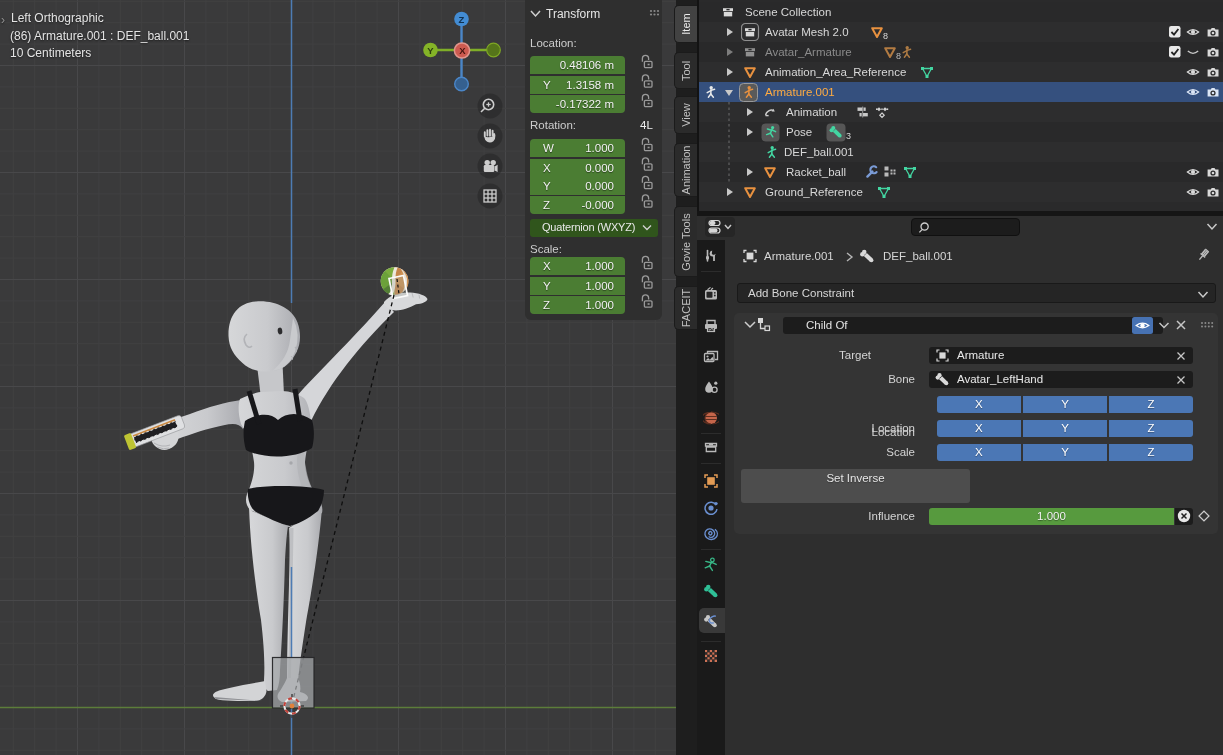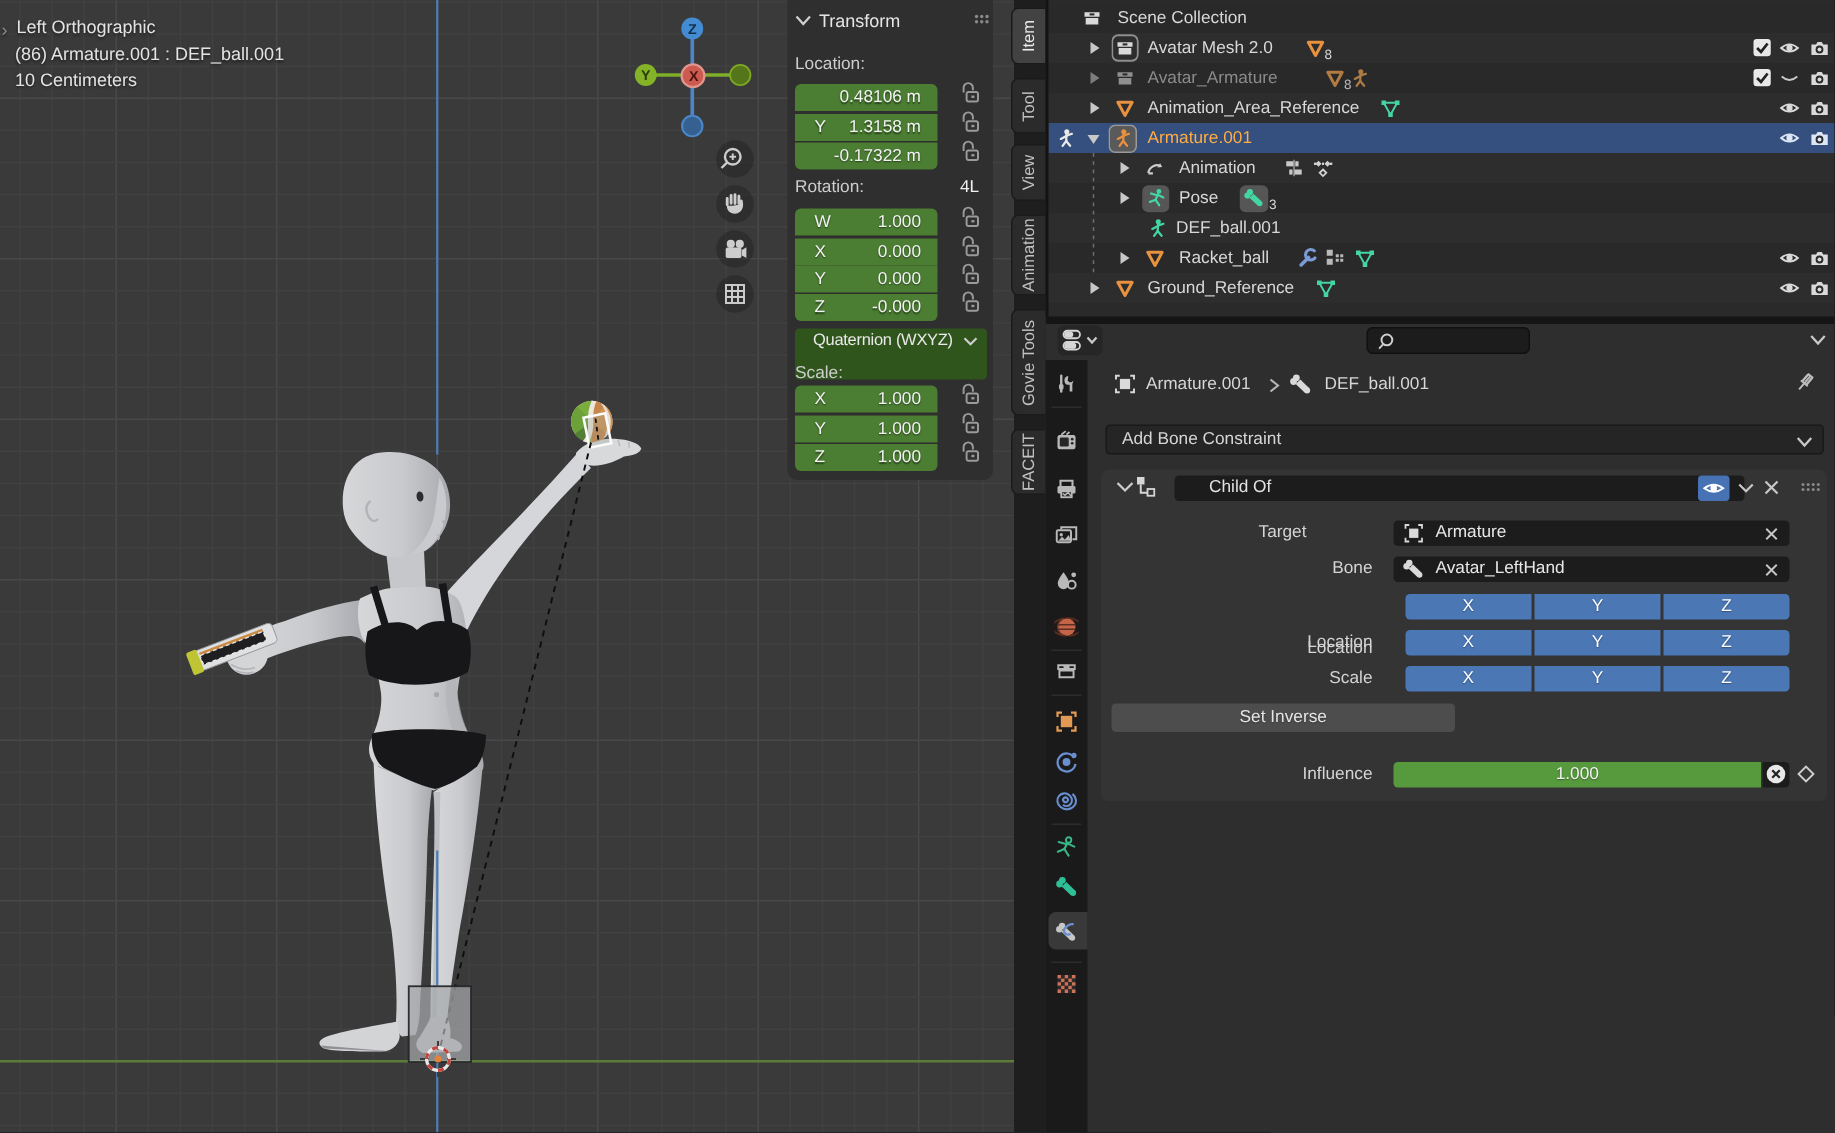--- a/index.html
+++ b/index.html
@@ -363,21 +363,21 @@
       </div>
     <div class="fld" style="top:177px;">
         <span class="lab">Y</span>
         <span class="val">0.000</span>
       </div>
     <div class="fld" style="top:195.5px; border-radius:0 0 4px 4px;">
         <span class="lab">Z</span>
         <span class="val">-0.000</span>
       </div>
 
-    <div class="abs" style="left:5px; top:219px; width:128px; height:34px; background:#30551c; border-radius:3px; color:#e9e9e9; line-height:17.5px;">
+    <div class="abs" style="left:5px; top:219px; width:128px; height:18px; background:#30551c; border-radius:3px; color:#e9e9e9; line-height:17.5px;">
       <span style="margin-left:12px; font-size:11px; letter-spacing:-0.2px;">Quaternion (WXYZ)</span>
       <svg class="abs" width="10" height="8" style="right:6px; top:5px;">
           <path d="M1,1.5 l4,4 l4,-4" fill="none" stroke="#cfcfcf" stroke-width="1.4"></path>
         </svg>
     </div>
 
     <div class="abs" style="left:5px; top:243px; color:#cdcdcd;">Scale:</div>
     <div class="fld" style="top:257px; border-radius:4px 4px 0 0;">
         <span class="lab">X</span>
         <span class="val">1.000</span>
@@ -941,21 +941,21 @@
     <div class="bluebtn" style="left:325.8px; top:179.5px; width:84.4px; height:17.1px; line-height:17.1px; ">Y</div>
     <div class="bluebtn" style="left:412.2px; top:179.5px; width:83.8px; height:17.1px; line-height:17.1px; border-radius:0 3px 3px 0;">Z</div>
     <div class="rlab" style="left:98px; top:205.5px;">Location</div>
     <div class="bluebtn" style="left:240px; top:203.5px; width:83.8px; height:17.1px; line-height:17.1px; border-radius:3px 0 0 3px;">X</div>
     <div class="bluebtn" style="left:325.8px; top:203.5px; width:84.4px; height:17.1px; line-height:17.1px; ">Y</div>
     <div class="bluebtn" style="left:412.2px; top:203.5px; width:83.8px; height:17.1px; line-height:17.1px; border-radius:0 3px 3px 0;">Z</div>
     <div class="rlab" style="left:98px; top:229.5px;">Scale</div>
     <div class="bluebtn" style="left:240px; top:227.5px; width:83.8px; height:17.1px; line-height:17.1px; border-radius:3px 0 0 3px;">X</div>
     <div class="bluebtn" style="left:325.8px; top:227.5px; width:84.4px; height:17.1px; line-height:17.1px; ">Y</div>
     <div class="bluebtn" style="left:412.2px; top:227.5px; width:83.8px; height:17.1px; line-height:17.1px; border-radius:0 3px 3px 0;">Z</div>
-    <div class="greybtn" style="left:44px; top:253px; width:229px; height:19px; line-height:19px;">Set Inverse</div>
+    <div class="greybtn" style="left:44px; top:253px; width:229px; height:34px; line-height:19px;">Set Inverse</div>
     <div class="rlab" style="left:98px; top:293.5px;">Influence</div>
     <div class="abs" style="left:232px; top:291.5px; width:245px; height:17px; background:#579a3e; border-radius:3px 0 0 3px; text-align:center; line-height:17px; color:#f2f2f2; text-shadow:0 1px 1px rgba(0,0,0,.4);">1.000</div>
     <div class="abs" style="left:478px; top:291.5px; width:18px; height:17px; background:#1c1c1c; border-radius:0 3px 3px 0;">
         <svg class="abs" width="16" height="16" style="left:1px;top:0.5px">
           <circle cx="8" cy="8" r="6.2" fill="#e8e8e8"></circle>
           <path d="M5.5,5.5 L10.5,10.5 M10.5,5.5 L5.5,10.5" stroke="#222" stroke-width="1.5"></path>
         </svg>
       </div>
     <svg class="abs" width="14" height="14" style="left:500px;top:293px">
         <rect x="3.5" y="3.5" width="7" height="7" fill="none" stroke="#cdcdcd" stroke-width="1.3" transform="rotate(45 7 7)"></rect>

